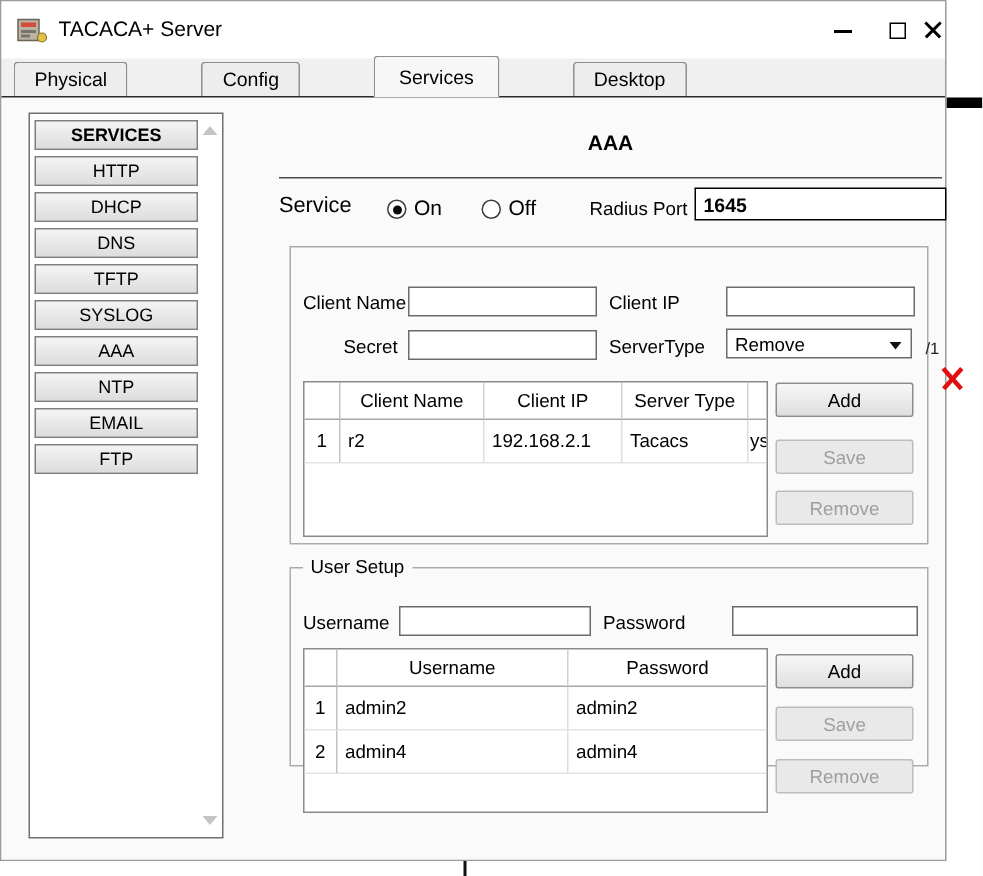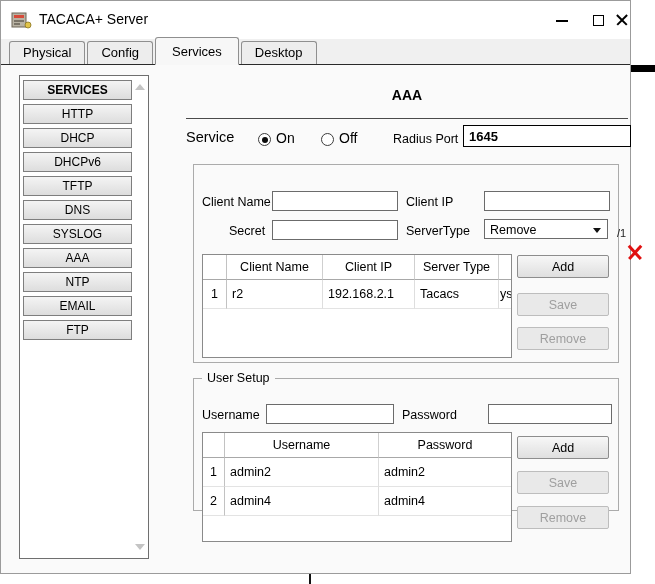--- a/index.html
+++ b/index.html
@@ -25,21 +25,21 @@
   .ctrl-max{left:580px;}
   .ctrl-close{left:604px;}
   .glyph-min{position:absolute;left:11px;top:19px;width:12px;height:1.5px;background:#000;}
   .glyph-max{position:absolute;left:12px;top:14px;width:9px;height:9px;border:1.2px solid #000;}
   .glyph-close{position:absolute;left:10px;top:12px;width:14px;height:14px;}
   .glyph-close i{position:absolute;left:0;top:6px;width:14px;height:1.5px;background:#000;display:block;}
   .glyph-close i.a{transform:rotate(45deg);}
   .glyph-close i.b{transform:rotate(-45deg);}
 
   
-  .tabbar{position:absolute;left:0;top:38px;width:629px;height:26px;background:#f0f0f0;border-bottom:1px solid #2a2a2a;display:flex;align-items:flex-end;padding-left:8px;box-sizing:border-box;}
+  .tabbar{position:absolute;left:0;top:38px;width:629px;height:26px;background:#f0f0f0;border-bottom:1px solid #2a2a2a;display:flex;align-items:flex-end;padding-left:8px;box-sizing:border-box;gap:47px;}
   .tab{font-size:13px;padding:3px 13px 4px 13px;border:1px solid #8f8f8f;border-bottom:none;border-radius:3px 3px 0 0;background:#ededed;margin-right:2px;cursor:pointer;position:relative;}
   .tab.active{padding:6px 16px 5px 16px;background:#f7f7f7;margin-bottom:-1px;border-bottom:1px solid #f7f7f7;z-index:3;}
 
   .content-bg{position:absolute;left:0;top:65px;width:629px;height:507px;background:#fafafa;}
 
   
   .sidebar{position:absolute;left:18px;top:74px;width:130px;height:484px;background:#ffffff;border:1px solid #6f6f6f;box-sizing:border-box;}
   .sidebar-list{position:absolute;left:3px;top:4px;width:109px;}
   .svc-item{height:18px;margin-bottom:4px;border:1px solid #7e7e7e;background:linear-gradient(#f4f4f4,#dddddd);font-size:12px;display:flex;align-items:center;justify-content:center;cursor:pointer;}
   .svc-item.header{font-weight:bold;}
@@ -129,23 +129,22 @@
       <span class="tab">Desktop</span>
     </div>
 
     <div class="content-bg"></div>
 
     <div class="sidebar">
       <div class="sidebar-list">
         <div class="svc-item header">SERVICES</div>
         <div class="svc-item">HTTP</div>
         <div class="svc-item">DHCP</div>
-        <div class="svc-item">DHCPv6</div>
+        <div class="svc-item">DNS</div>
         <div class="svc-item">TFTP</div>
-        <div class="svc-item">DNS</div>
         <div class="svc-item">SYSLOG</div>
         <div class="svc-item">AAA</div>
         <div class="svc-item">NTP</div>
         <div class="svc-item">EMAIL</div>
         <div class="svc-item">FTP</div>
       </div>
       <div class="sb-scroll-up"></div>
       <div class="sb-scroll-down"></div>
     </div>
 

